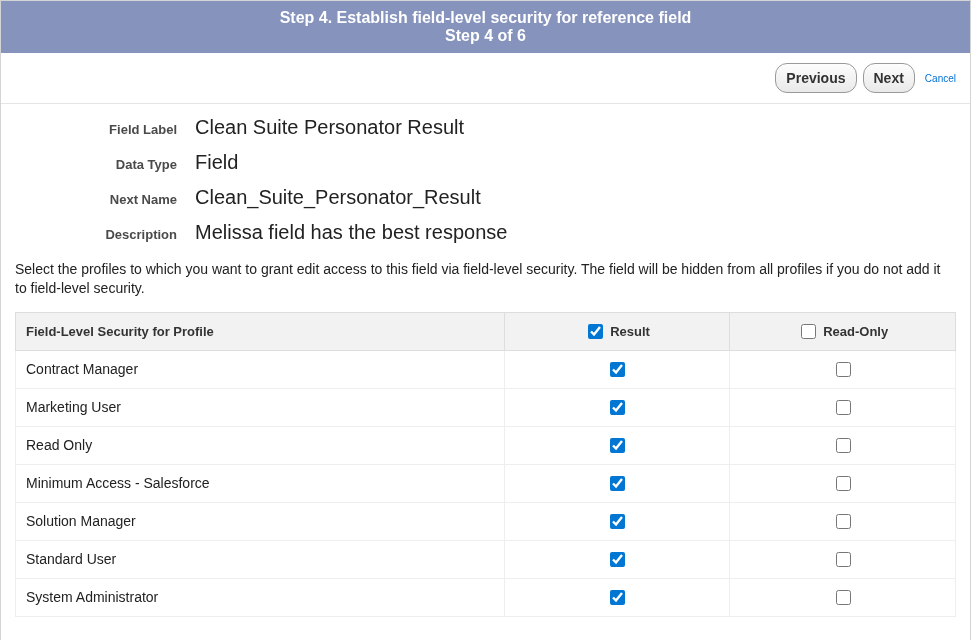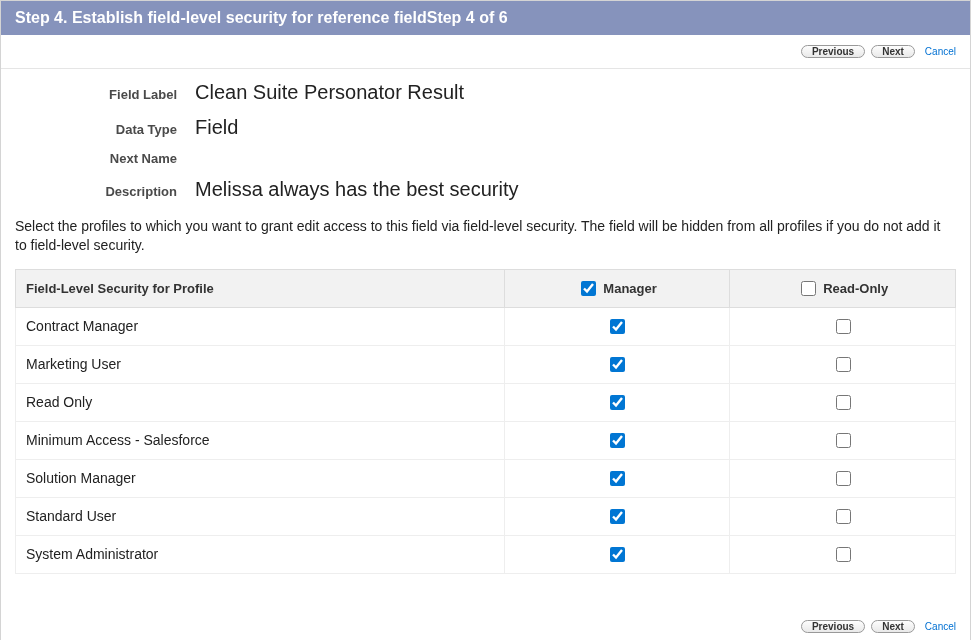--- a/index.html
+++ b/index.html
@@ -12,45 +12,46 @@
     width: 971px;
   }
   .wizard {
     border: 1px solid #d4d4d4;
   }
   .wizard-header {
     background: #8693bc;
     color: #fff;
     padding: 8px 14px;
     display: flex;
-    justify-content: flex-start;
+    justify-content: space-between;
     align-items: center;
     font-weight: bold;
     font-size: 16px;
+    flex-direction: column;
   }
   .actions-bar {
     padding: 10px 14px;
     border-bottom: 1px solid #e5e5e5;
     display: flex;
     justify-content: flex-end;
     align-items: center;
     gap: 6px;
   }
   .actions-bar-bottom {
     padding: 12px 14px 10px;
     border-top: none;
     display: flex;
     justify-content: flex-end;
     align-items: center;
     gap: 6px;
   }
   .btn {
-    font-size: 10px;
-    font-weight: bold;
-    padding: 0 10px;
+    font-size: 14px;
+    font-weight: bold;
+    padding: 6px 10px;
     border: 1px solid #999;
     border-radius: 12px;
     background: linear-gradient(#fdfdfd, #e9e9e9);
     cursor: pointer;
     color: #333;
   }
   .link {
     color: #0070d2;
     text-decoration: none;
     cursor: pointer;
@@ -146,38 +147,39 @@
     <div class="detail-row">
       <div class="detail-label">Field Label</div>
       <div class="detail-value">Clean Suite Personator Result</div>
     </div>
     <div class="detail-row">
       <div class="detail-label">Data Type</div>
       <div class="detail-value">Field</div>
     </div>
     <div class="detail-row">
       <div class="detail-label">Next Name</div>
+      <div class="detail-value">Clean_Suite_Personator_Result</div>
     </div>
     <div class="detail-row">
       <div class="detail-label">Description</div>
-      <div class="detail-value">Melissa always has the best security</div>
+      <div class="detail-value">Melissa field has the best response</div>
     </div>
   </div>
 
   <div class="instruction">Select the profiles to which you want to grant edit access to this field via field-level security. The field will be hidden from all profiles if you do not add it to field-level security.</div>
 
   <div class="fls-table-wrap">
     <table class="fls">
       <thead>
         <tr>
           <th class="col-profile">Field-Level Security for Profile</th>
           <th class="col-vis center">
             <span class="hdr-check-label">
               <input type="checkbox" checked="" style="">
-              <span>Manager</span>
+              <span>Result</span>
             </span>
           </th>
           <th class="col-ro center">
             <span class="hdr-check-label">
               <input type="checkbox" style="">
               <span>Read-Only</span>
             </span>
           </th>
         </tr>
       </thead>

